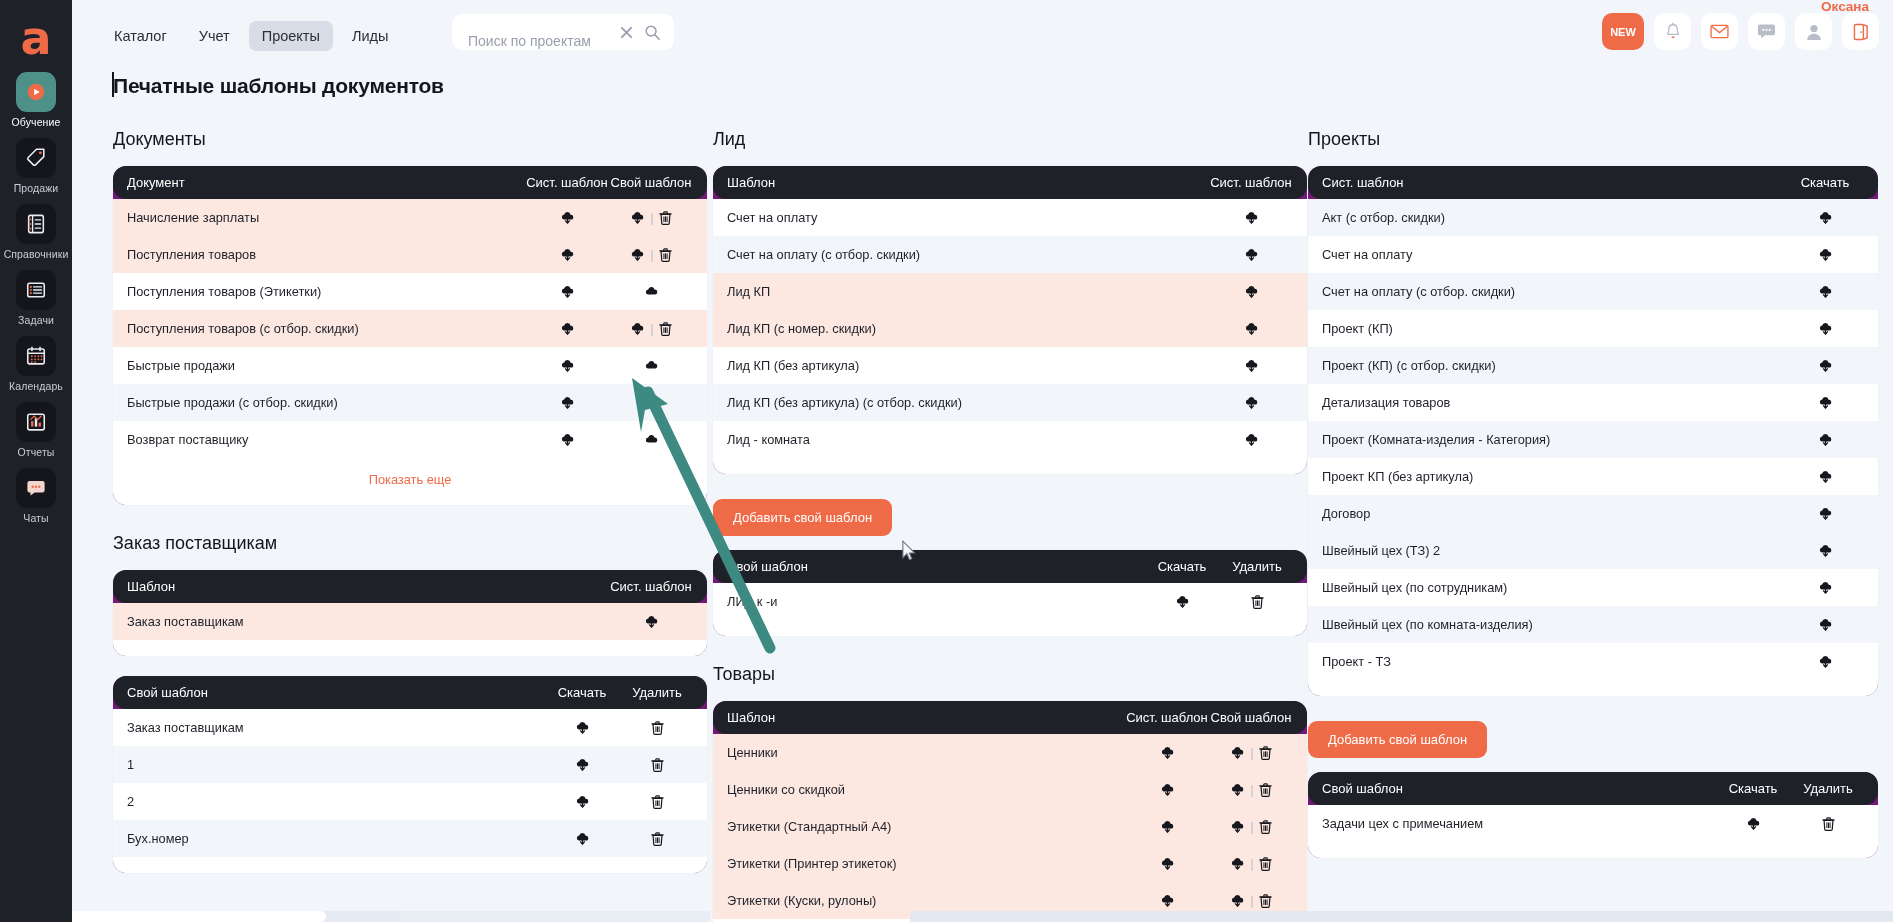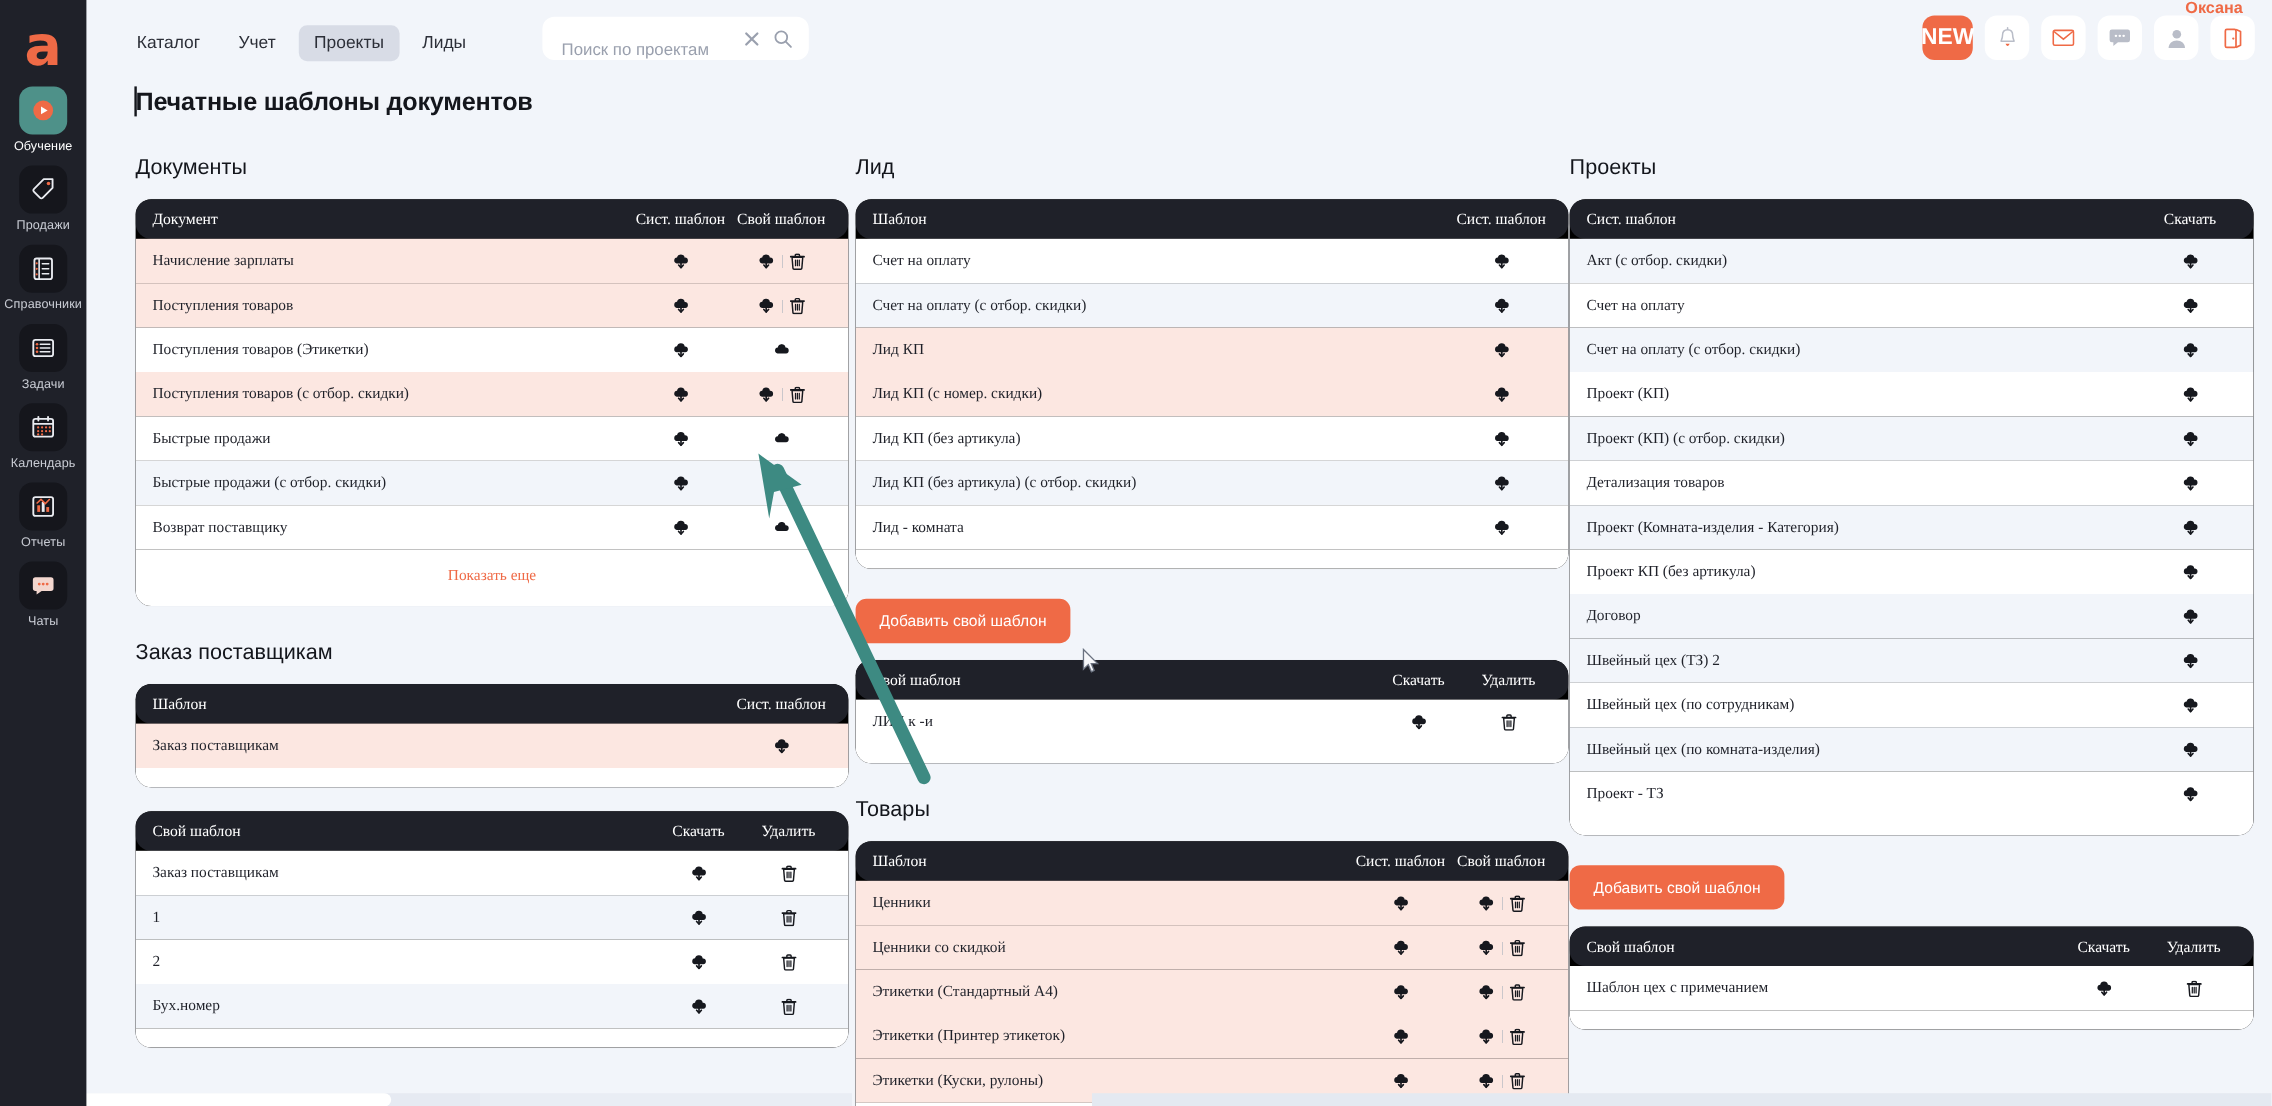--- a/index.html
+++ b/index.html
@@ -59,42 +59,41 @@
 
   #userarea{ position:absolute; right:14px; top:0; height:63px; }
   #username{
     position:absolute; right:10px; top:-1px; font-size:13.5px; color:#ef6a46; font-weight:bold;
   }
   #actionbtns{ position:absolute; right:0; top:13px; display:flex; gap:10px; }
   .abtn{
     width:37px;height:37px;border-radius:10px;background:#fff;
     display:flex;align-items:center;justify-content:center; cursor:pointer;
   }
-  .abtn.new{ background:#ef6a46; color:#fff; font-size:19px; font-weight:bold; width:42px;}
+  .abtn.new{ background:#ef6a46; color:#fff; font-size:11px; font-weight:bold; width:42px;}
 
   
   #page-title{
     position:absolute; left:113px; top:74px; font-size:21px; font-weight:bold; color:#14161c;
     letter-spacing:-.2px;
   }
   #caret{
     position:absolute; left:112px; top:72px; width:1.5px; height:25px; background:#14161c;
   }
 
   
   .col{ position:absolute; top:125px; }
   #col1{ left:113px; width:594px; }
   #col2{ left:713px; width:594px; }
   #col3{ left:1308px; width:570px; }
 
   .sec-title{ font-size:18px; color:#14161c; margin-bottom:16px; margin-top:4px;}
   .card{
-    background:#000000; border-radius:13px; overflow:hidden; margin-bottom:6px;
+    background:#701a75; border-radius:13px; overflow:hidden; margin-bottom:6px;
     box-shadow: 0 0 0 1px rgba(0,0,0,0.012);
-    font-family: Liberation Serif, serif;
   }
   .thead{
     background:#1f2129; color:#fff; height:33px; display:flex; align-items:center;
     border-radius:13px; margin:0; padding:0 14px; font-size:13px;
   }
   .thead .t-name{ flex:1; }
   .thead .t-col{ text-align:center; }
 
   .trow{
     height:37px; display:flex; align-items:center; padding:0 14px; font-size:12.8px;
@@ -916,21 +915,21 @@
         </span>
       </div>
       <div class="card-pad"></div>
     </div><div class="addbtn">Добавить свой шаблон</div><div class="card">
       <div class="thead">
         <span class="t-name">Свой шаблон</span>
         <span class="t-col w-dl">Скачать</span>
         <span class="t-col w-del">Удалить</span>
       </div>
       <div class="trow white">
-        <span class="t-name">Шаблон цех с примечанием</span>
+        <span class="t-name">Задачи цех с примечанием</span>
         <span class="t-col w-dl">
           <svg class="ico" width="15" height="15" viewBox="0 0 16 16">
             <path d="M4.2 10.2 a2.7 2.7 0 0 1 .25 -5.35 A3.5 3.5 0 0 1 11.3 5 a2.6 2.6 0 0 1 .45 5.2 z" fill="#16181e"></path>
             <path d="M8 8.6 V13.6" stroke="#16181e" stroke-width="1.5" stroke-linecap="round"></path>
             <path d="M5.9 11.6 L8 13.9 L10.1 11.6" fill="none" stroke="#16181e" stroke-width="1.5" stroke-linecap="round" stroke-linejoin="round"></path>
           </svg>
         </span>
         <span class="t-col w-del">
           <svg class="ico" width="13" height="14" viewBox="0 0 14 15">
             <path d="M2.2 3.6 h9.6 l-.8 9.8 a1 1 0 0 1 -1 .9 H4 a1 1 0 0 1 -1 -.9 z" fill="none" stroke="#16181e" stroke-width="1.3"></path>

